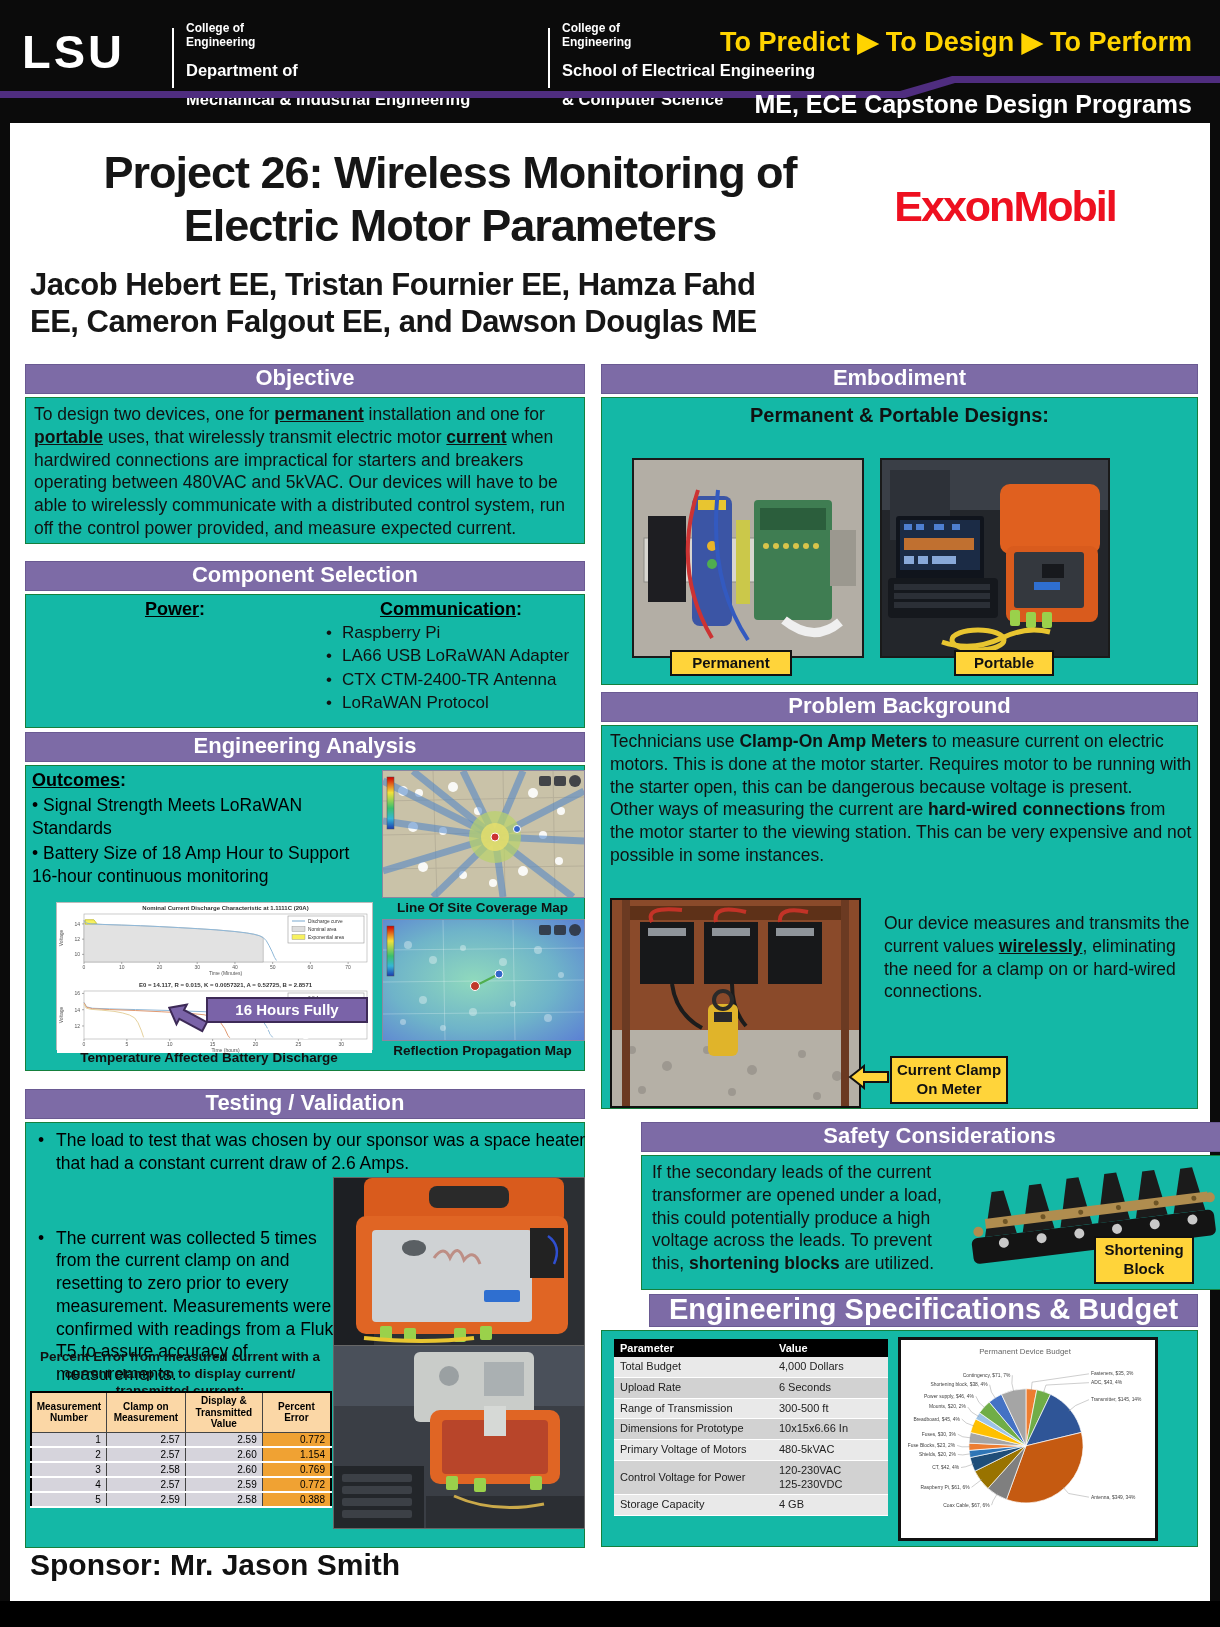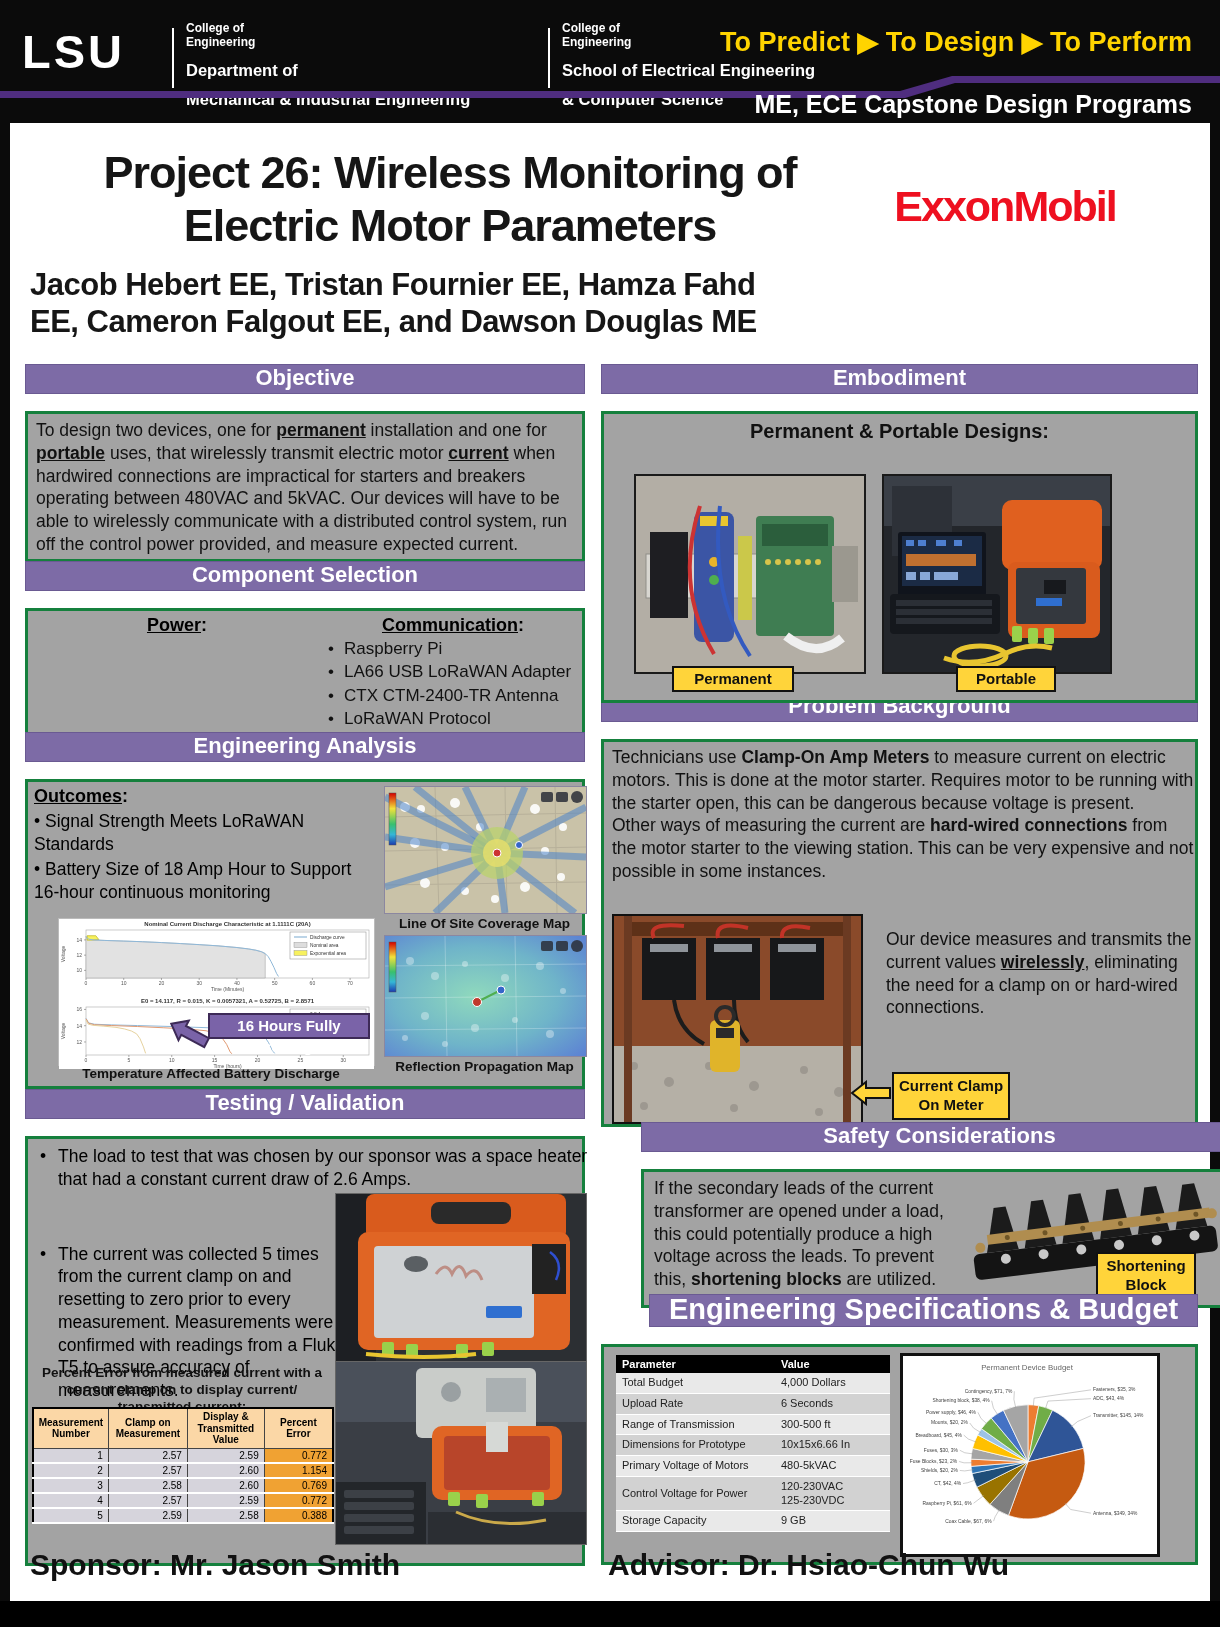--- a/index.html
+++ b/index.html
@@ -18,21 +18,21 @@
   
   .title{position:absolute;left:55px;top:146px;width:790px;text-align:center;font-weight:800;font-size:45px;line-height:1.18;color:#161616;letter-spacing:-1px;}
   .exxon{position:absolute;left:860px;top:182px;width:290px;text-align:center;font-size:43px;font-weight:800;color:#EE1020;letter-spacing:-2px;}
   .authors{position:absolute;left:30px;top:266px;width:860px;font-size:31px;font-weight:800;line-height:1.2;color:#161616;letter-spacing:-0.5px;}
   
   .col{position:absolute;}
   #col-l{left:25px;top:364px;width:560px;height:1190px;}
   #col-r{left:601px;top:364px;width:597px;height:1190px;}
   .sec{position:absolute;left:0;width:100%;}
   .sec-h{background:#7D6BA6;border:1px solid #6a5a92;color:#fff;text-align:center;font-weight:700;font-size:22px;line-height:26px;height:28px;}
-  .sec-b{position:relative;background:#a3a3a3;border:3px solid #15803d;margin-top:17px;}
+  .sec-b{position:relative;background:#14b8a6;border:1px solid #15803d;margin-top:3px;}
   .s-obj{top:0;} .s-obj .sec-b{height:145px;}
   .s-cs{top:197px;} .s-cs .sec-b{height:132px;}
   .s-ea{top:368px;} .s-ea .sec-b{height:304px;}
   .s-tv{top:725px;} .s-tv .sec-b{height:424px;}
   .s-emb{top:0;} .s-emb .sec-b{height:286px;}
   .s-pb{top:328px;} .s-pb .sec-b{height:382px;}
   .s-saf{top:758px;padding-left:40px;} .s-saf .sec-b{height:133px;}
   .s-spec{top:930px;} .s-spec .sec-h{font-size:29px;height:31px;line-height:29px;margin-left:48px;} .s-spec .sec-b{height:215px;}
   .para{font-size:17.5px;line-height:1.3;color:#111;}
   
@@ -664,21 +664,21 @@
                 <td>Primary Voltage of Motors</td>
                 <td>480-5kVAC</td>
               </tr>
           <tr>
                 <td>Control Voltage for Power</td>
                 <td>120-230VAC
 125-230VDC</td>
               </tr>
           <tr>
                 <td>Storage Capacity</td>
-                <td>9 GB</td>
+                <td>4 GB</td>
               </tr>
         </tbody>
           </table>
         <div class="pie-panel">
           <svg id="pie-svg" width="248" height="192" viewBox="0 0 252 192">
               <text x="126" y="13" font-size="8" text-anchor="middle" fill="#666">Permanent Device Budget</text>
               <path d="M127,106 L127,48 A58,58 0 0 1 137.9765721729038,49.04813555876301 Z" fill="#ED7D31" stroke="#fff" stroke-width="0.7"></path>
               <path d="M127,106 L137.9765721729038,49.04813555876301 A58,58 0 0 1 151.92810490117196,53.63026077937597 Z" fill="#70AD47" stroke="#fff" stroke-width="0.7"></path>
               <path d="M127,106 L151.92810490117196,53.63026077937597 A58,58 0 0 1 183.3650709627654,92.32598174045322 Z" fill="#2F5597" stroke="#fff" stroke-width="0.7"></path>
               <path d="M127,106 L183.3650709627654,92.32598174045322 A58,58 0 0 1 107.16283168711122,160.50217200558268 Z" fill="#C55A11" stroke="#fff" stroke-width="0.7"></path>
@@ -723,15 +723,14 @@
               <text x="88.07386114319692" y="45.42974563615498" font-size="5" fill="#3f3f3f" text-anchor="end">Shortening block, $38, 4%</text>
               <polyline points="114.6626101639537,51.37593193441721 112.67981536887484,42.59706385244855 113.13764163936905,34.2690553442507" fill="none" stroke="#9b9b9b" stroke-width="0.5"></polyline>
               <text x="111.13764163936905" y="35.7690553442507" font-size="5" fill="#3f3f3f" text-anchor="end">Contingency, $71, 7%</text>
             </svg>
         </div>
       </div>
     </div>
   </div>
 
   <div class="foot" style="left:30px;top:1548px;">Sponsor: Mr. Jason Smith</div>
-  <div class="foot" style="left:608px;top:1548px;">Advisor: Dr. Hsiao-Chun Wu</div>
   <div id="bottombar"></div>
 </div>
 
 </body></html>

